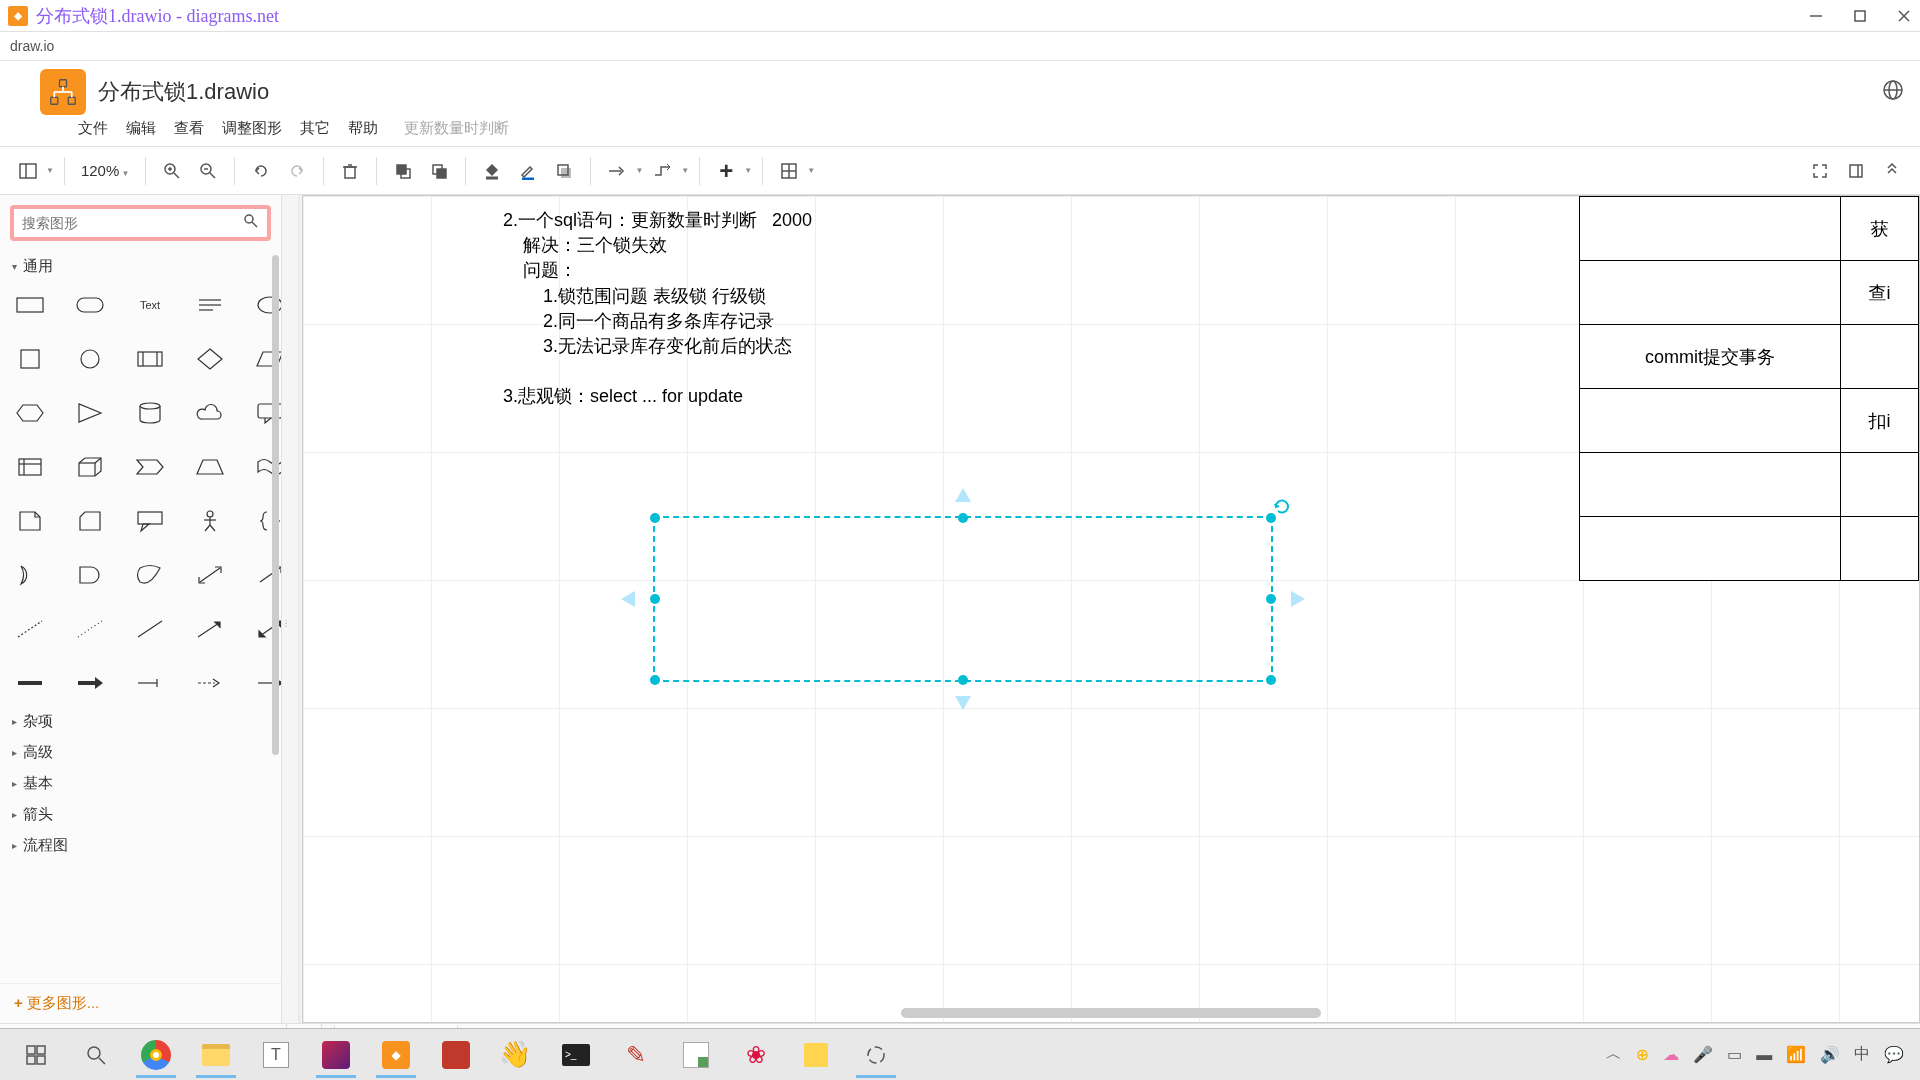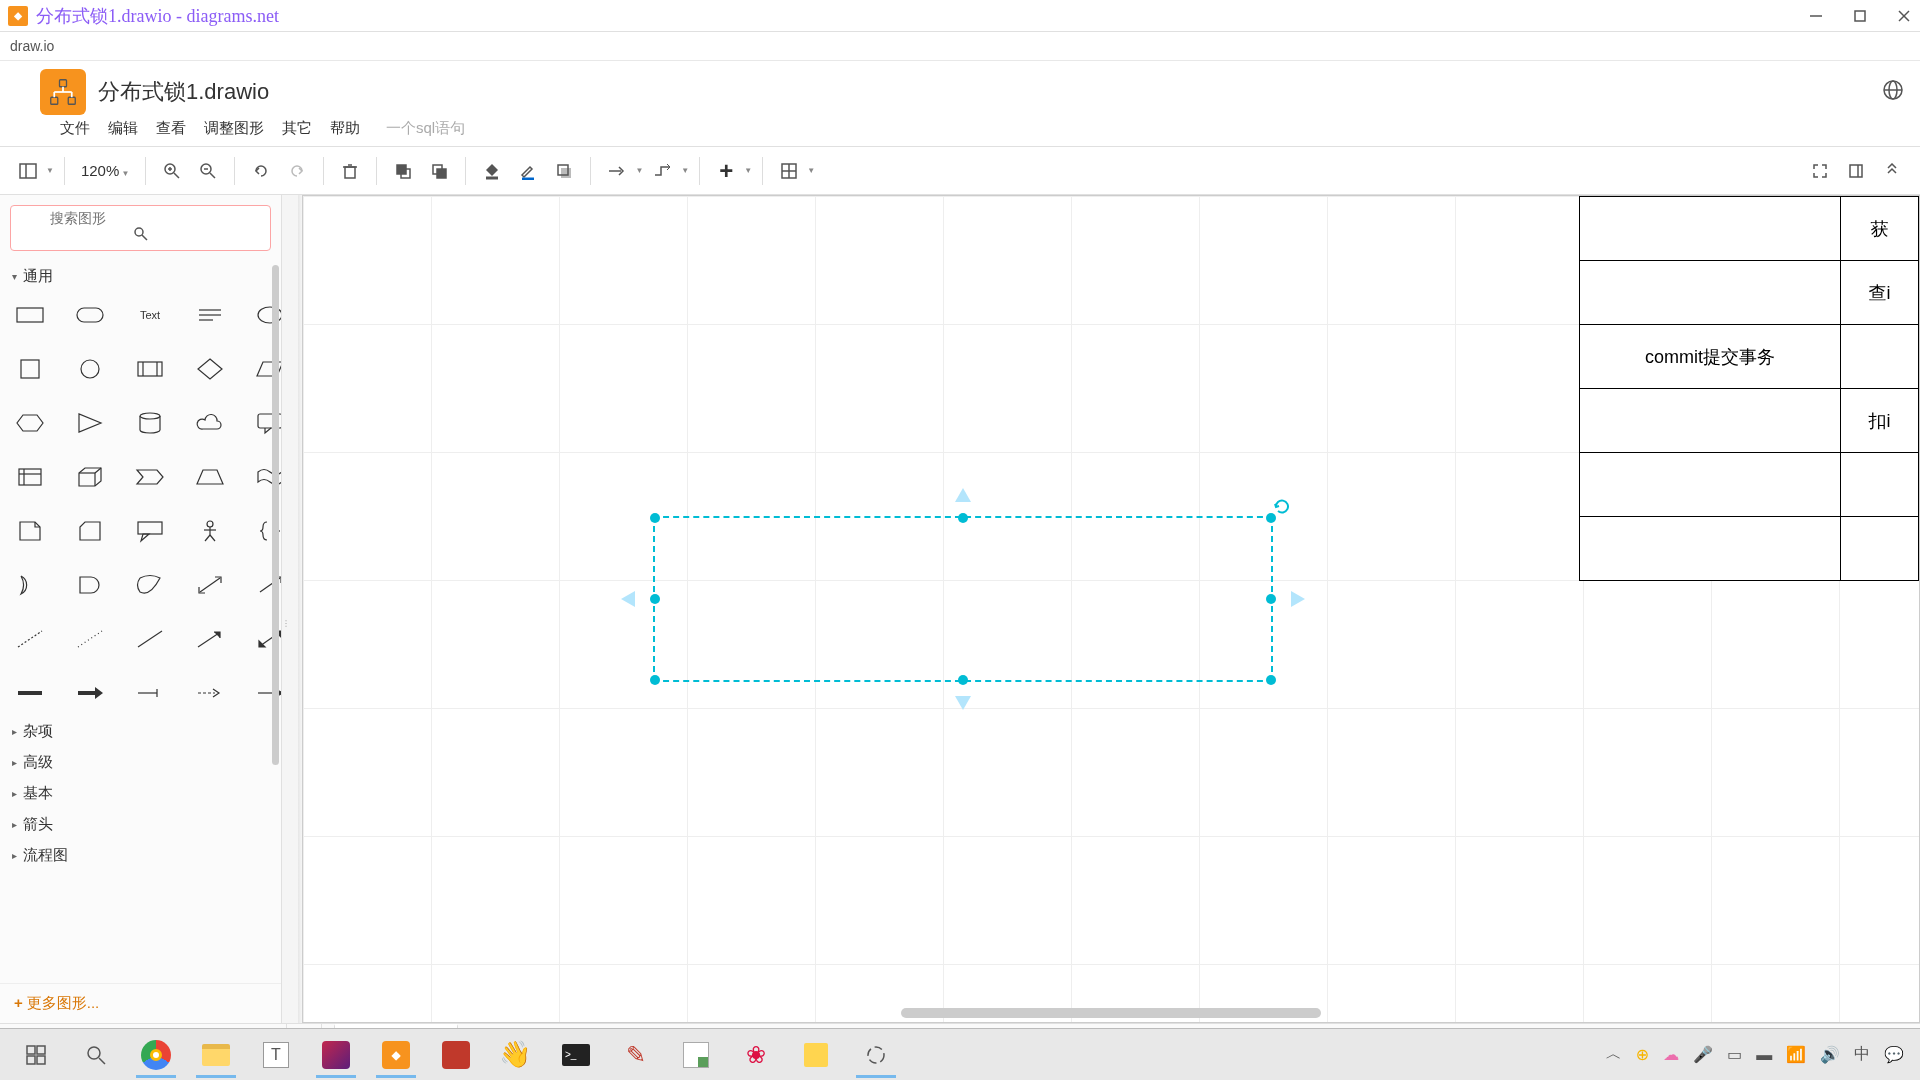--- a/index.html
+++ b/index.html
@@ -16,39 +16,39 @@
 .subtitle { padding: 6px 10px; font-size: 14px; color: #555; border-bottom: 1px solid #e8e8e8; }
 
 
 .app-header { display: flex; align-items: center; padding: 8px 16px 0; margin-left: 24px; }
 .app-header .big-icon { width: 46px; height: 46px; background: #f7931e; border-radius: 6px; margin-right: 12px; display: flex; align-items: center; justify-content: center; }
 .app-header .big-icon svg { width: 28px; height: 28px; }
 .app-header .doc-title { font-size: 22px; color: #333; }
 .app-header .lang-icon { margin-left: auto; color: #888; }
 
 
-.menubar { display: flex; align-items: center; padding: 4px 16px 8px 60px; gap: 18px; font-size: 15px; border-bottom: 1px solid #e0e0e0; }
+.menubar { display: flex; align-items: center; padding: 4px 16px 8px 78px; gap: 18px; font-size: 15px; border-bottom: 1px solid #e0e0e0; }
 .menubar .menu-item { cursor: pointer; color: #333; }
 .menubar .save-status { color: #aaa; margin-left: 8px; }
 
 
 .toolbar { height: 48px; display: flex; align-items: center; padding: 0 12px; border-bottom: 1px solid #e0e0e0; gap: 4px; }
 .toolbar .tool-btn { width: 32px; height: 32px; display: flex; align-items: center; justify-content: center; cursor: pointer; border-radius: 3px; color: #555; }
 .toolbar .tool-sep { width: 1px; height: 28px; background: #ddd; margin: 0 6px; }
 .toolbar .zoom { font-size: 15px; color: #333; padding: 0 6px; cursor: pointer; }
 .toolbar .spacer { flex: 1; }
 .toolbar .dropdown-arrow { font-size: 8px; color: #888; margin-left: -2px; }
 
 
 .main { display: flex; height: calc(100% - 32px - 34px - 52px - 38px - 48px - 48px); }
 
 
 .sidebar { width: 282px; border-right: 1px solid #e0e0e0; display: flex; flex-direction: column; background: #fbfbfb; }
 .search-row { padding: 10px; }
-.search-box { display: flex; align-items: center; border: 1px solid #fca5a5; border-radius: 4px; padding: 4px 8px; background: #fff; flex-direction: column; }
+.search-box { display: flex; align-items: center; border: 4px solid #fca5a5; border-radius: 4px; padding: 4px 8px; background: #fff; }
 .search-box input { border: none; outline: none; flex: 1; font-size: 14px; }
 .search-box .search-icon { color: #888; }
 
 .shape-section { padding: 6px 12px; font-size: 15px; color: #333; cursor: pointer; display: flex; align-items: center; }
 .shape-section .chevron { font-size: 10px; margin-right: 6px; color: #666; }
 
 .shapes-grid { padding: 8px 12px; display: grid; grid-template-columns: repeat(5, 1fr); gap: 24px; flex: 0 0 auto; }
 .shape-item { width: 36px; height: 30px; display: flex; align-items: center; justify-content: center; cursor: pointer; }
 .shape-item svg { width: 30px; height: 24px; }
 
@@ -149,21 +149,21 @@
   </div>
 </div>
 
 <div class="menubar">
   <div class="menu-item">文件</div>
   <div class="menu-item">编辑</div>
   <div class="menu-item">查看</div>
   <div class="menu-item">调整图形</div>
   <div class="menu-item">其它</div>
   <div class="menu-item">帮助</div>
-  <div class="save-status">一个sql语句</div>
+  <div class="save-status">更新数量时判断</div>
 </div>
 
 <div class="toolbar">
   <div class="tool-btn">
       <svg width="20" height="20" viewBox="0 0 20 20">
         <rect x="2" y="3" width="16" height="14"></rect>
         <line x1="8" y1="3" x2="8" y2="17"></line>
       </svg>
     </div>
   <span class="dropdown-arrow">▼</span>
@@ -554,20 +554,28 @@
         </div>
       <div class="side-scrollbar"></div>
     </div>
     <div class="more-shapes"><span class="plus">+</span><span>更多图形...</span></div>
   </div>
 
   <div class="canvas">
     <div class="canvas-shadow"></div>
     <div class="canvas-resize-handle">⋮</div>
     <div class="canvas-inner">
+      <div class="text-block">2.一个sql语句：更新数量时判断   2000
+    解决：三个锁失效
+    问题：
+        1.锁范围问题 表级锁 行级锁
+        2.同一个商品有多条库存记录
+        3.无法记录库存变化前后的状态
+
+3.悲观锁：select ... for update</div>
 
       <div class="sel-box">
         <div class="rotate-handle"><svg viewBox="0 0 18 18">
               <path d="M3 9 A6 6 0 1 1 5 13" stroke="#00bcd4" stroke-width="2"></path>
               <polyline points="2,6 3,9 6,8" stroke="#00bcd4" stroke-width="2"></polyline>
             </svg></div>
         <div class="sel-handle" style="left:-5px;top:-5px"></div>
         <div class="sel-handle" style="left:50%;top:-5px;margin-left:-5px"></div>
         <div class="sel-handle" style="right:-5px;top:-5px"></div>
         <div class="sel-handle" style="left:-5px;top:50%;margin-top:-5px"></div>

